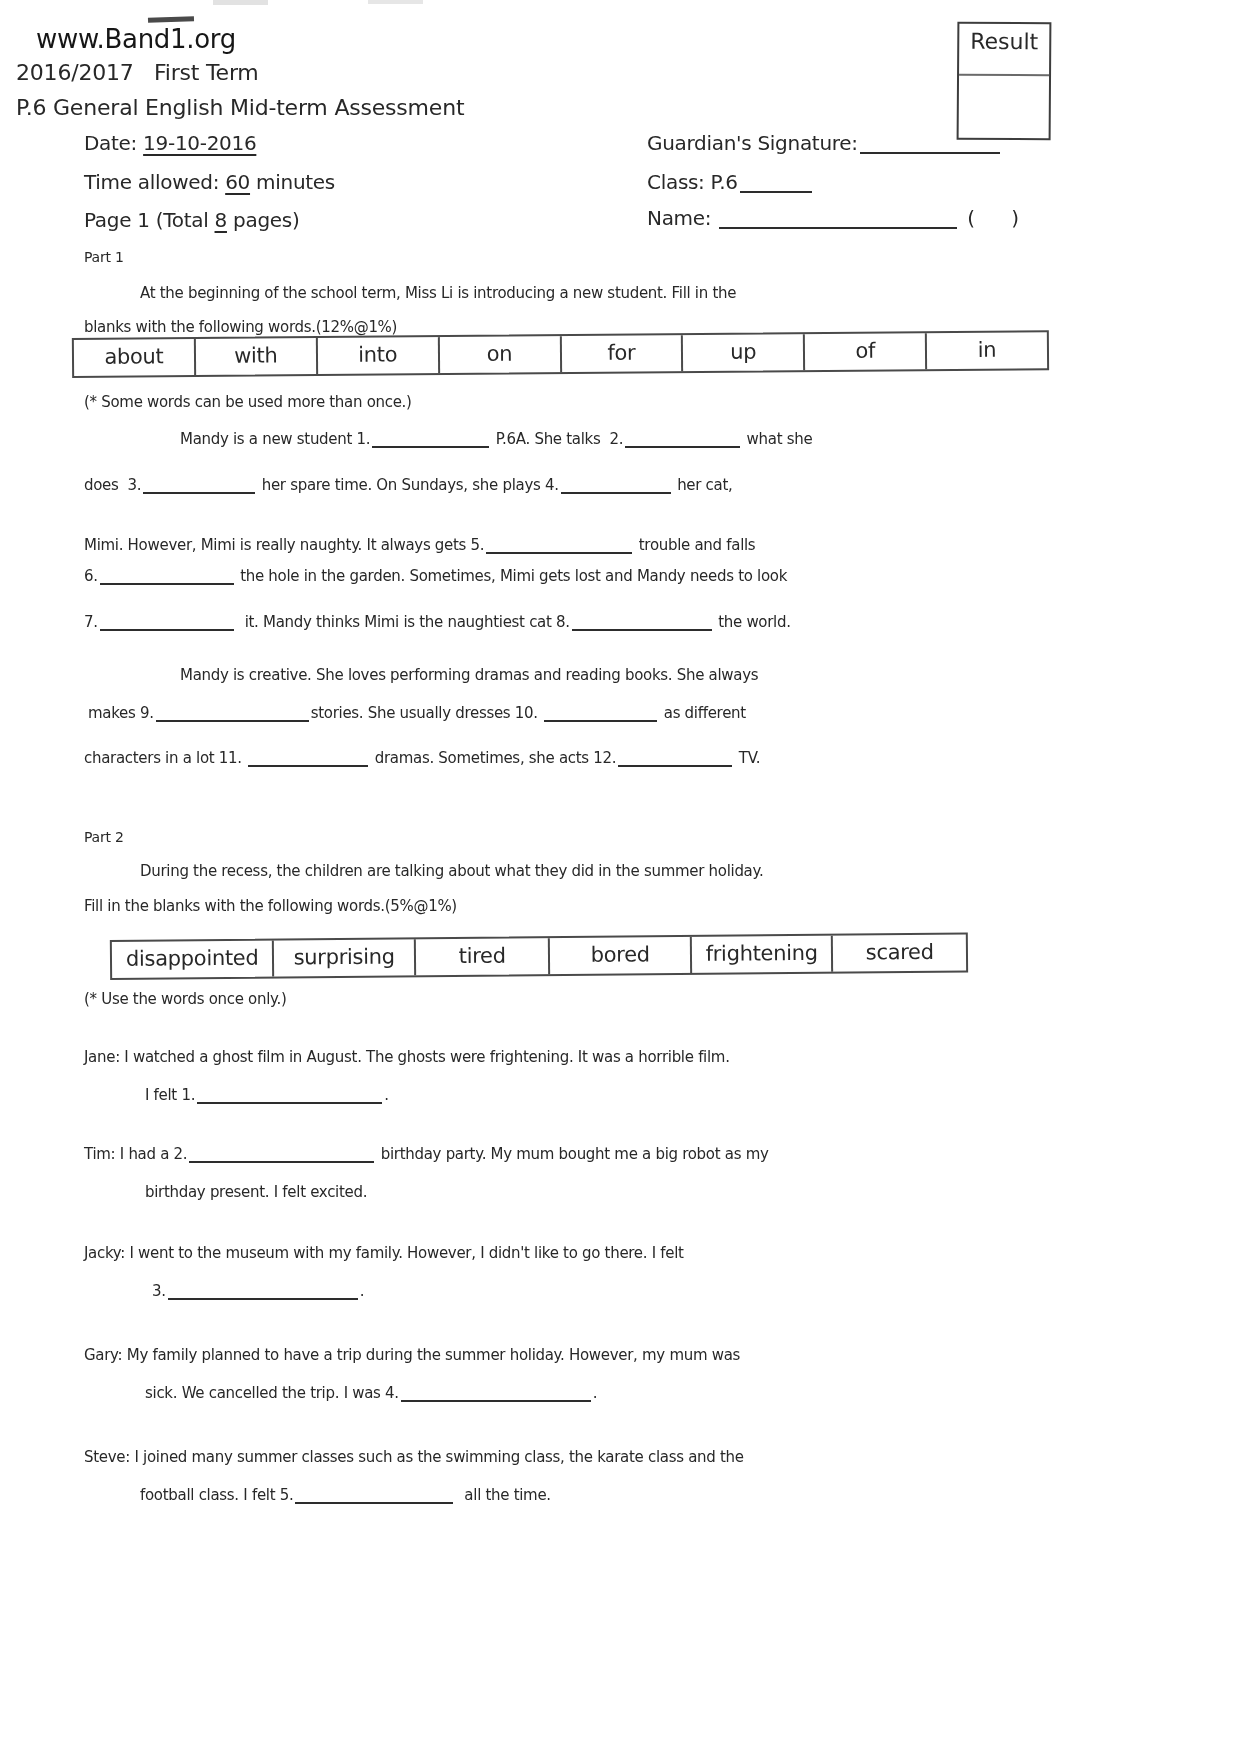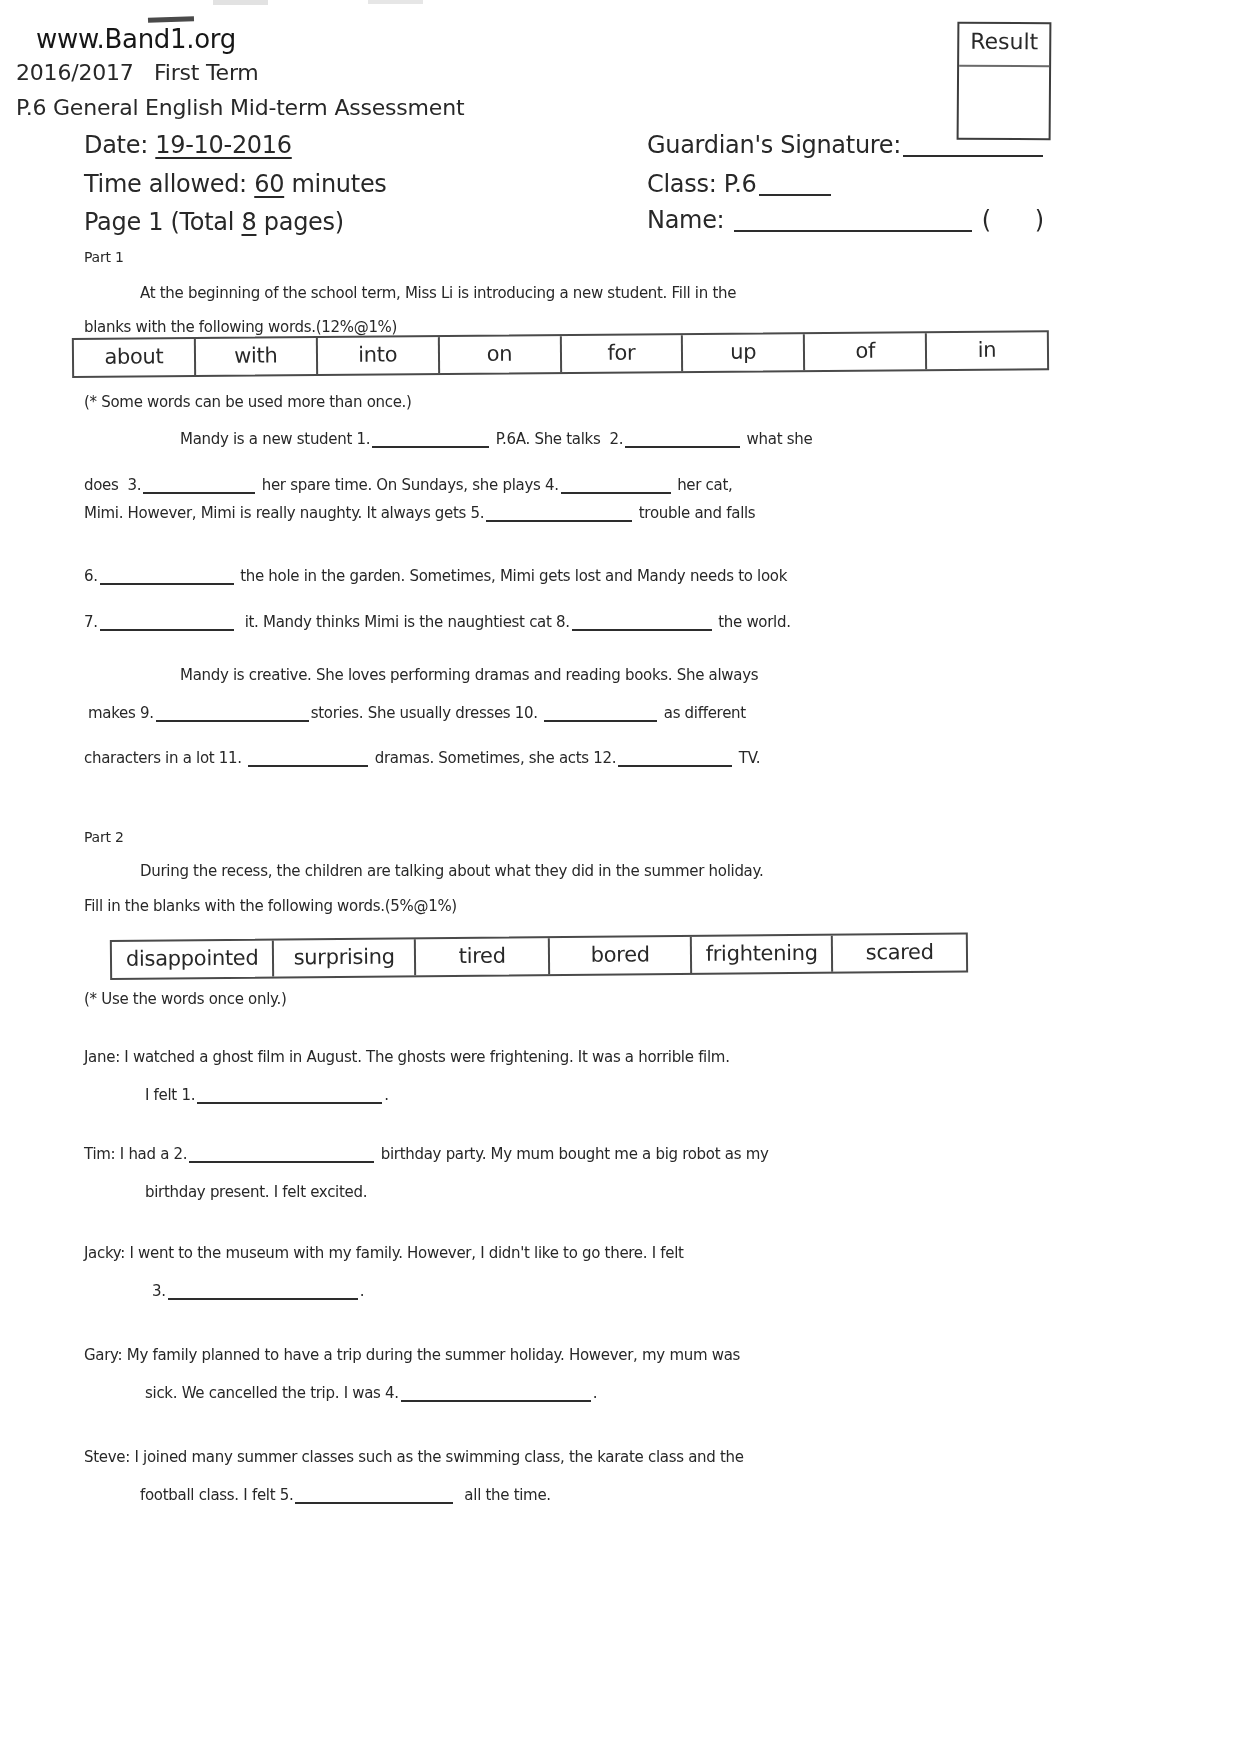--- a/index.html
+++ b/index.html
@@ -9,40 +9,40 @@
     font-family:"DejaVu Sans","Liberation Sans",sans-serif;
     color:#282828;
     position:relative;
     overflow:hidden;
   }
   .abs{position:absolute;}
   span{white-space:pre;}
   .site{font-size:26px;color:#161616;letter-spacing:-0.3px;}
   .title{font-size:22px;letter-spacing:-0.2px;}
   .title-wrap{left:16px;top:0;width:1124px;text-align:left;}
-  .meta{font-size:24px;letter-spacing:-0.3px;}
+  .meta{font-size:20px;letter-spacing:-0.3px;}
   .bodyline{font-size:15px;letter-spacing:-0.3px;}
   .heading{font-size:14px;letter-spacing:-0.2px;}
   .u{text-decoration:underline;text-underline-offset:4px;text-decoration-thickness:2px;}
   .blank{
     display:inline-block;
     border-bottom:2px solid #2d2d2d;
     height:14px;
     vertical-align:-4px;
     margin:0 2px;
   }
   .result-box{
     left:957px;top:22px;width:94px;height:118px;
     border:2px solid #3d3d3d;
     box-sizing:border-box;
     transform:rotate(0.4deg);
   }
   .result-label{
     display:block;text-align:center;
-    font-size:22px;padding-top:5px;padding-bottom:11px;
+    font-size:22px;padding-top:5px;padding-bottom:20px;
     border-bottom:2px solid #6a6a6a;
   }
   .wordtable{
     display:flex;
     border:2px solid #4a4a4a;
     box-sizing:border-box;
     background:#fff;
   }
   .wordtable .cell{
     flex:1;
@@ -122,21 +122,21 @@
 <div class="abs bodyline" style="left:84px;top:393px;">
   <span>(* Some words can be used more than once.)</span>
 </div>
 
 <div class="abs bodyline" style="left:180px;top:430px;">
   <span>Mandy is a new student 1.</span><span class="blank" style="width:117px;"></span><span> P.6A. She talks  2.</span><span class="blank" style="width:115px;"></span><span> what she</span>
 </div>
 <div class="abs bodyline" style="left:84px;top:476px;">
   <span>does  3.</span><span class="blank" style="width:112px;"></span><span> her spare time. On Sundays, she plays 4.</span><span class="blank" style="width:110px;"></span><span> her cat,</span>
 </div>
-<div class="abs bodyline" style="left:84px;top:504px;">
+<div class="abs bodyline" style="left:84px;top:536px;">
   <span>Mimi. However, Mimi is really naughty. It always gets 5.</span><span class="blank" style="width:146px;"></span><span> trouble and falls</span>
 </div>
 <div class="abs bodyline" style="left:84px;top:567px;">
   <span>6.</span><span class="blank" style="width:134px;"></span><span> the hole in the garden. Sometimes, Mimi gets lost and Mandy needs to look</span>
 </div>
 <div class="abs bodyline" style="left:84px;top:613px;">
   <span>7.</span><span class="blank" style="width:134px;"></span><span>  it. Mandy thinks Mimi is the naughtiest cat 8.</span><span class="blank" style="width:140px;"></span><span> the world.</span>
 </div>
 <div class="abs bodyline" style="left:180px;top:659px;margin-top:7px;">
   <span>Mandy is creative. She loves performing dramas and reading books. She always</span>

